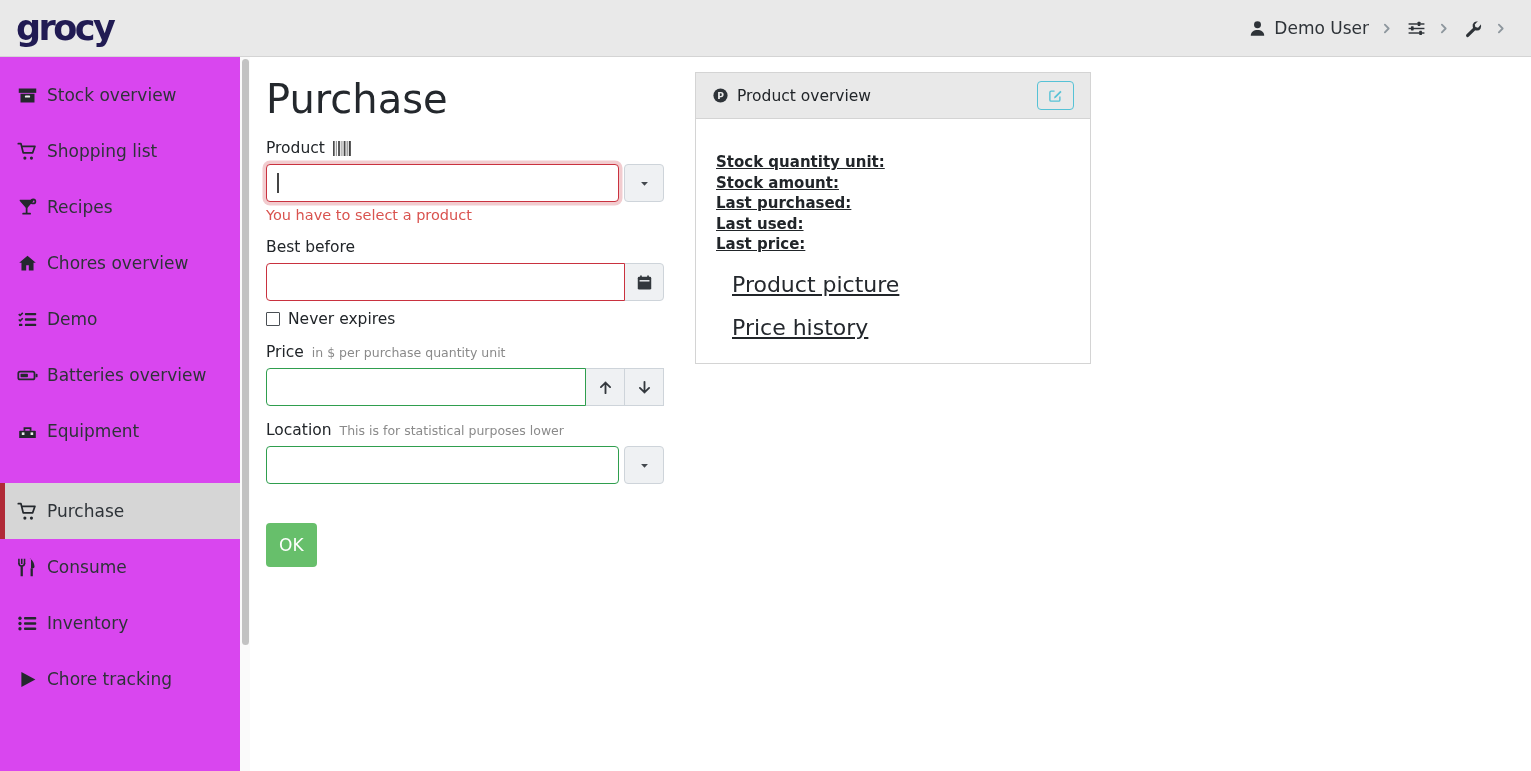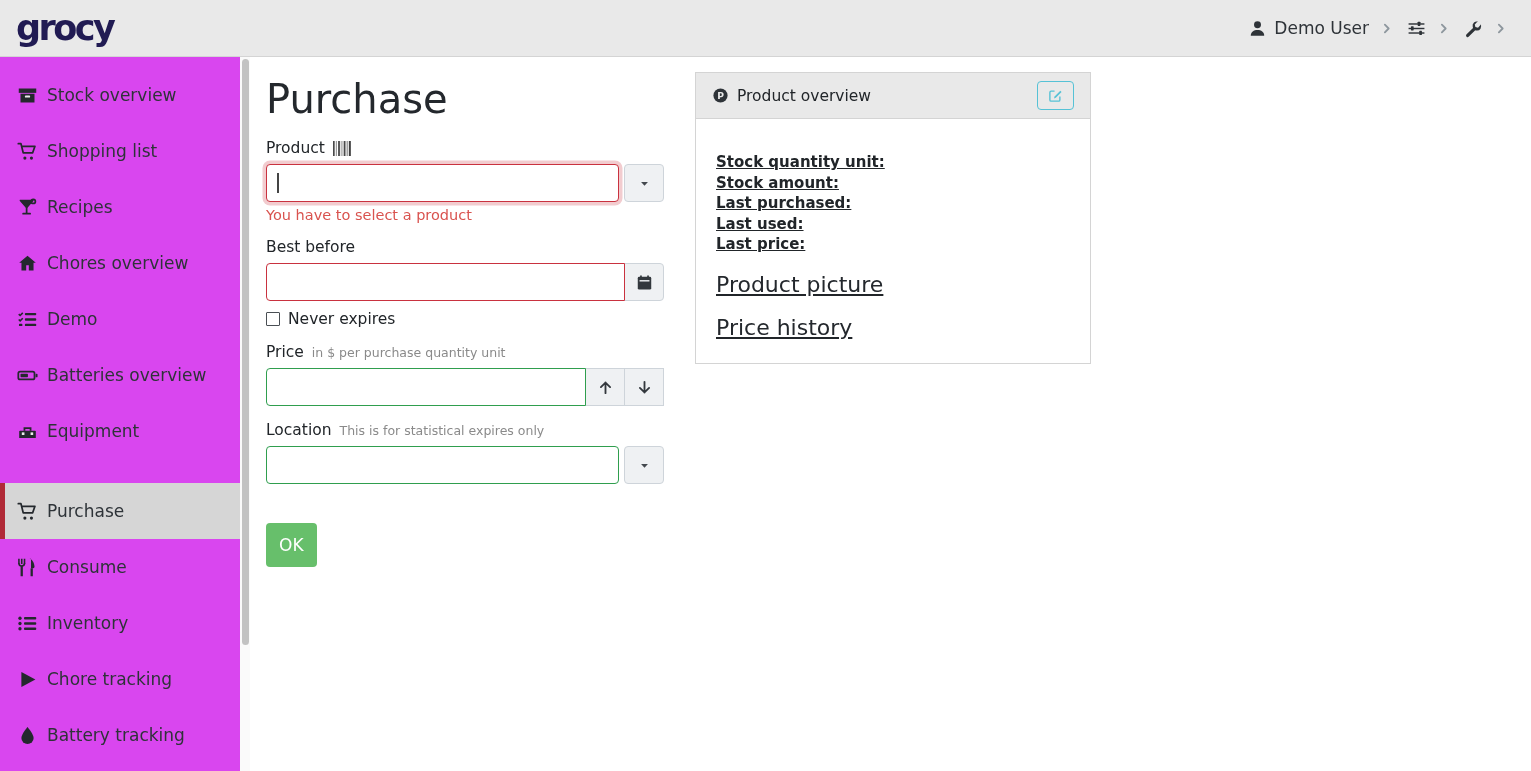--- a/index.html
+++ b/index.html
@@ -103,21 +103,21 @@
   .card-title { display:flex; align-items:center; font-size:15.5px; color:#212529; }
   .card-title .icon { width:17px; height:17px; margin-right:8px; color:#2e3338; }
   .edit-btn {
     width:37px; height:29px; border:1px solid var(--info,#56c2d6); border-radius:4px;
     background:transparent; display:flex; align-items:center; justify-content:center; cursor:pointer;
   }
   .edit-btn .icon { width:15px; height:15px; color:var(--info,#56c2d6); }
   .card-body { padding:16px 20px 22px;text-decoration:underline; }
   .card-fields { margin-top:17px; }
   .card-field { font-weight:bold; font-size:15px; line-height:20.5px; color:#212529; }
-  .card-heading { font-size:22px; font-weight:500; color:#24282d; margin:17px 0 0; line-height:1.2; }
+  .card-heading { font-size:22px; font-weight:500; color:#24282d; margin:17px 16px 0; line-height:1.2; }
 </style>
 </head>
 <body>
 
 <div class="navbar">
   <div class="logo">grocy</div>
   <div class="topbar-menu">
       <div class="tb-item">
         <span class="tb-icon icon">
           <svg viewBox="0 0 24 24" fill="currentColor">
@@ -274,28 +274,20 @@
         </span>
         <span class="side-label">Inventory</span>
       </div>
       <div class="side-item">
         <span class="side-icon icon">
           <svg viewBox="0 0 24 24" fill="currentColor">
             <path d="M5 3.5 21 12 5 20.5z"></path>
           </svg>
         </span>
         <span class="side-label">Chore tracking</span>
-      </div>
-      <div class="side-item">
-        <span class="side-icon icon">
-          <svg viewBox="0 0 24 24" fill="currentColor">
-            <path d="M12 2.2S5 10.4 5 14.8a7 7 0 0 0 14 0C19 10.4 12 2.2 12 2.2z"></path>
-          </svg>
-        </span>
-        <span class="side-label">Battery tracking</span>
       </div>
     </div>
   <div class="side-scroll-track"></div>
   <div class="side-scroll-thumb"></div>
 </div>
 
 <div class="main">
   <div class="form-col">
     <h1 class="page-title">Purchase</h1>
 
@@ -382,21 +374,21 @@
               </svg>
             </span>
         </div>
       </div>
     </div>
 
     
     <div class="form-group">
       <div class="form-label">
         <span>Location</span>
-        <span class="label-hint">This is for statistical expires only</span>
+        <span class="label-hint">This is for statistical purposes lower</span>
       </div>
       <div class="input-row">
         <div class="input-wrap">
           <input class="form-input valid" value="" style="">
         </div>
         <div class="append-btn detached">
           <span class="caret icon">
               <svg viewBox="0 0 24 24" fill="currentColor">
                 <path d="M6.5 9.5h11L12 15.5z"></path>
               </svg>

